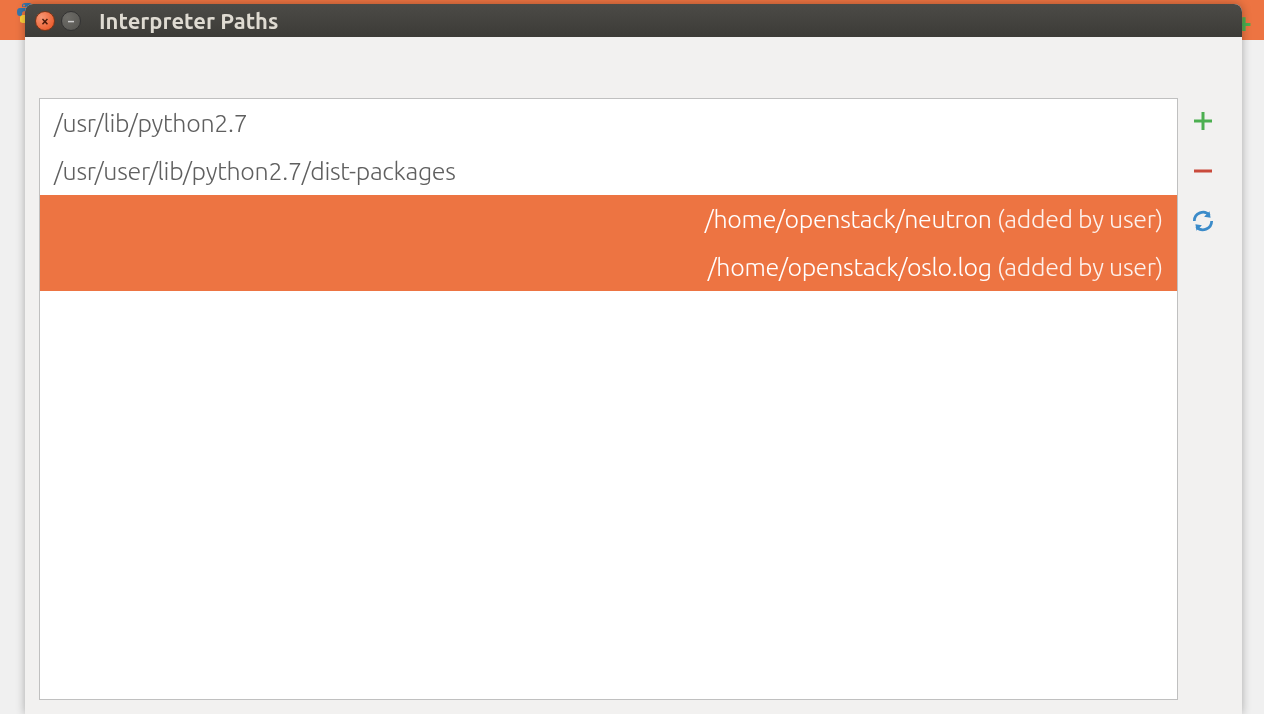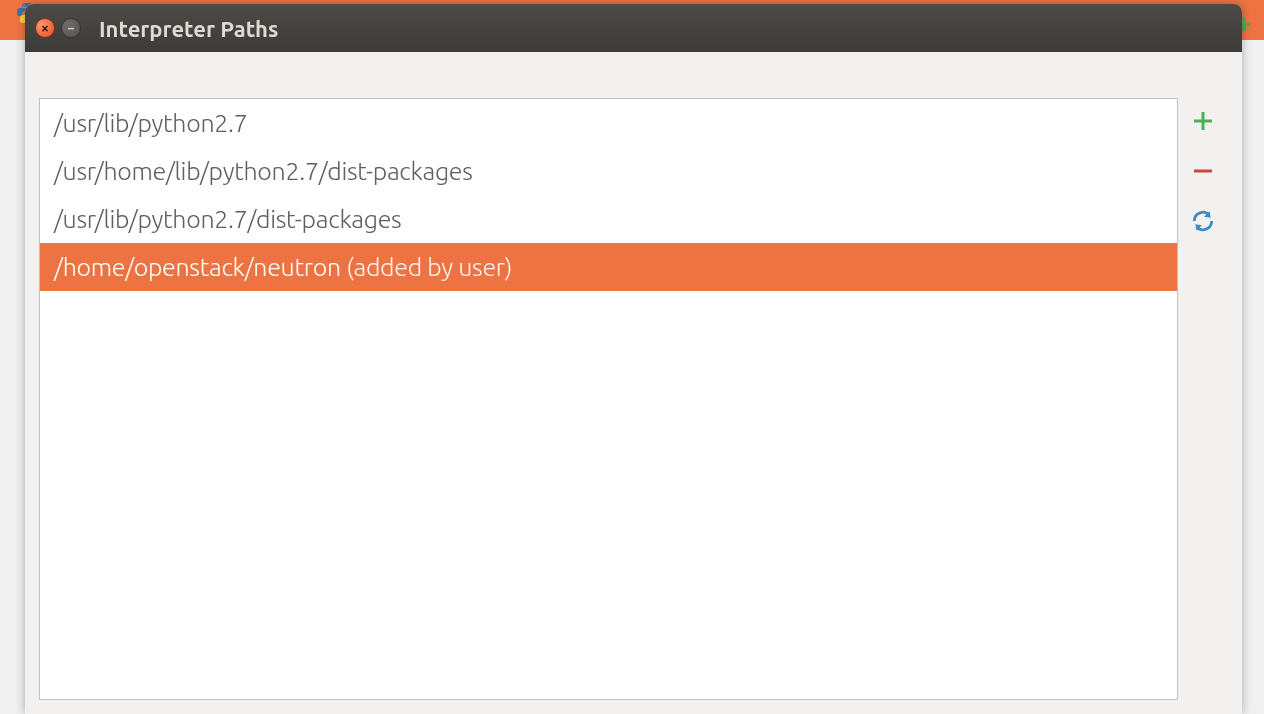--- a/index.html
+++ b/index.html
@@ -57,21 +57,21 @@
       left: 25px;
       right: 22px;
       bottom: 0;
       background: #f2f1f0;
       border-radius: 8px 8px 0 0;
       overflow: hidden;
       box-shadow: 0 0 10px rgba(0,0,0,0.3);
     }
     
     .title-bar {
-      height: 48px;
+      height: 33px;
       background: linear-gradient(to bottom, #4c4b47, #3c3b37);
       display: flex;
       align-items: center;
       padding: 0 10px;
     }
     
     .window-controls {
       display: flex;
       gap: 6px;
       align-items: center;
@@ -143,20 +143,21 @@
       color: #5f5f5f;
       font-weight: 300;
       letter-spacing: -0.3px;
       cursor: pointer;
       white-space: nowrap;
     }
     
     .path-item.selected {
       background: #ed7442;
       color: #fff;
+      text-align: right;
     }
     
     .path-suffix {
       opacity: 0.9;
     }
     
     .side-buttons {
       width: 50px;
       display: flex;
       flex-direction: column;
@@ -213,23 +214,23 @@
     <div class="window-controls">
       <div class="window-btn close-btn"></div>
       <div class="window-btn minimize-btn"></div>
     </div>
     <div class="title-text">Interpreter Paths</div>
   </div>
 
   <div class="dialog-body">
     <div class="paths-list" id="paths-list">
     <div class="path-item"><span>/usr/lib/python2.7</span></div>
-        <div class="path-item"><span>/usr/home/lib/python2.7/dist-packages</span></div>
-        <div class="path-item"><span>/usr/lib/python2.7/dist-packages</span></div>
+        <div class="path-item"><span>/usr/user/lib/python2.7/dist-packages</span></div>
         <div class="path-item selected"><span>/home/openstack/neutron</span><span class="path-suffix">  (added by user)</span></div>
+        <div class="path-item selected"><span>/home/openstack/oslo.log</span><span class="path-suffix">  (added by user)</span></div>
       </div>
     <div class="side-buttons">
       <div class="side-btn add-btn">
         <svg width="24" height="24" viewBox="0 0 24 24">
           <line x1="12" y1="3" x2="12" y2="21" stroke="#4CAF50" stroke-width="3"></line>
           <line x1="3" y1="12" x2="21" y2="12" stroke="#4CAF50" stroke-width="3"></line>
         </svg>
       </div>
       <div class="side-btn remove-btn">
         <svg width="24" height="24" viewBox="0 0 24 24">

